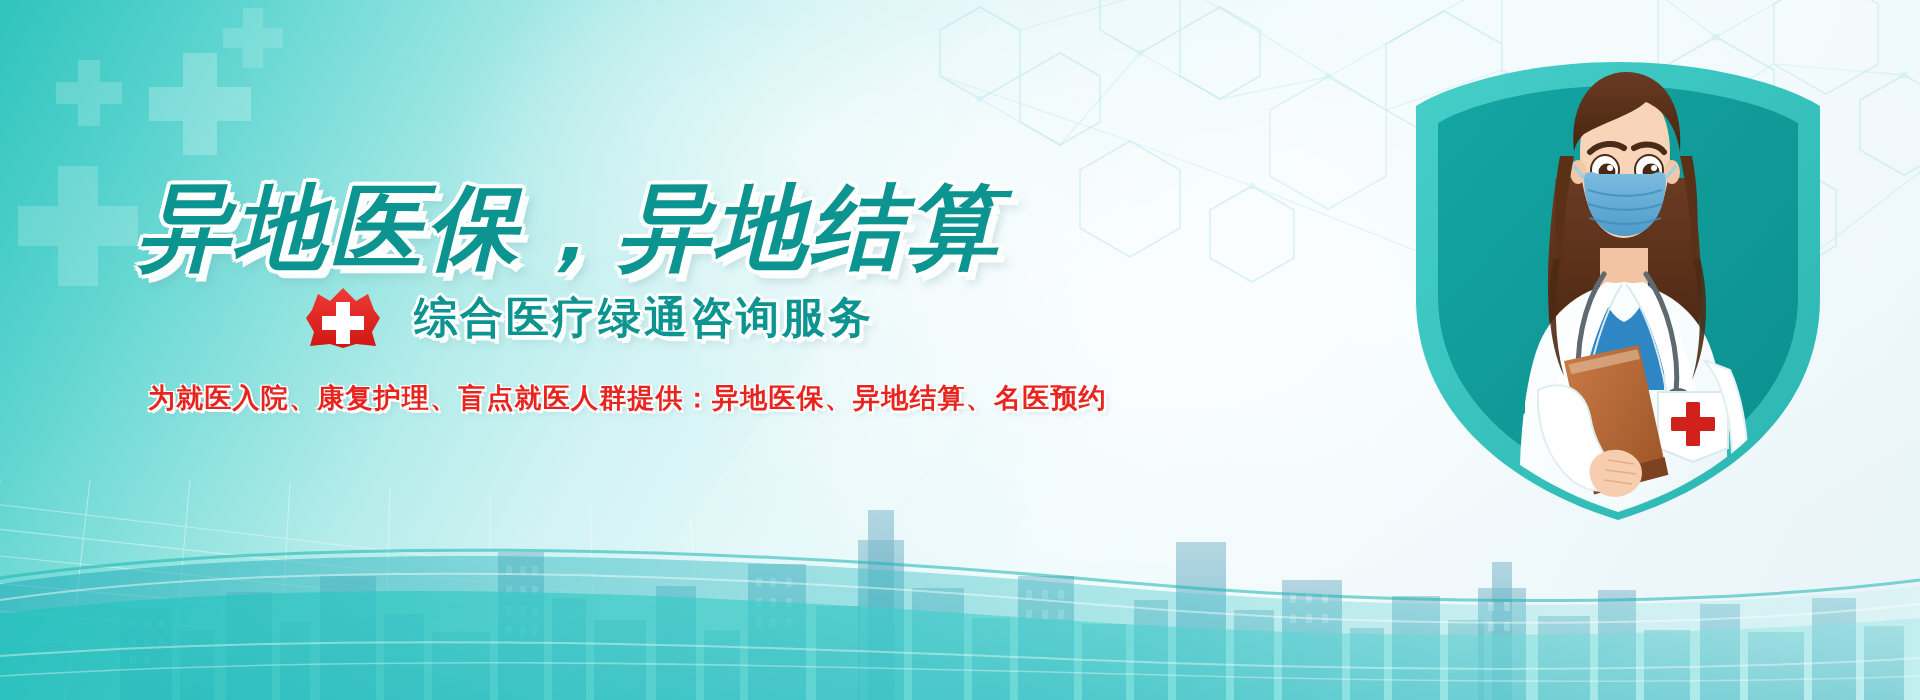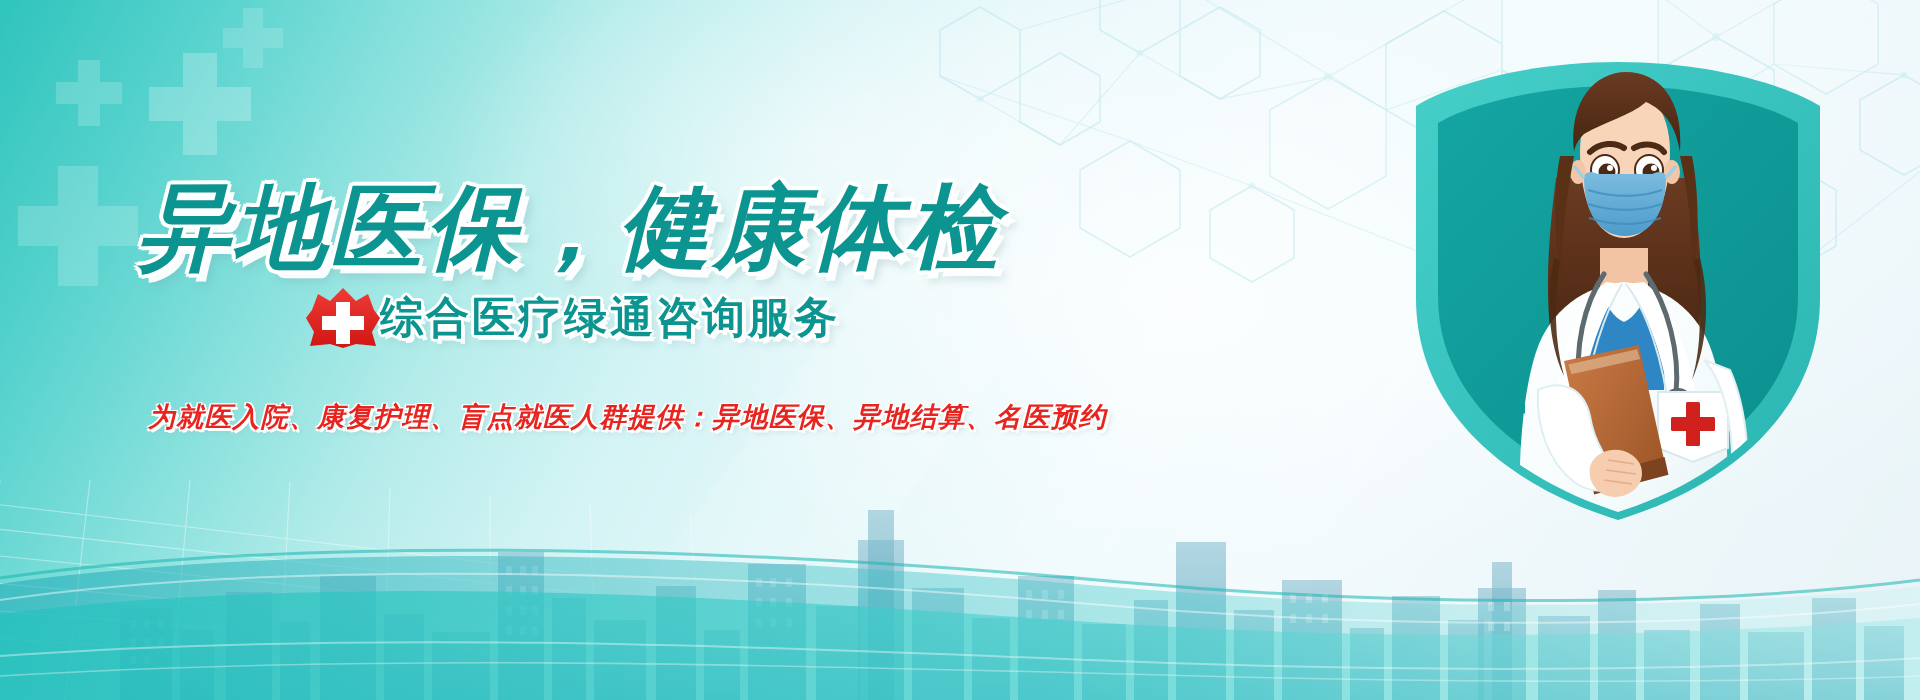--- a/index.html
+++ b/index.html
@@ -54,39 +54,39 @@
       -3px -3px 0 #ffffff, 3px -3px 0 #ffffff,
       -3px  3px 0 #ffffff, 3px  3px 0 #ffffff,
       -4px  0   0 #ffffff, 4px  0   0 #ffffff,
        0   -4px 0 #ffffff, 0    4px 0 #ffffff,
        7px 8px 0 rgba(255,255,255,.95),
        9px 11px 10px rgba(120,170,175,.35);
   }
 
   .sub-row {
     position:absolute; left:306px; top:288px;
-    display:flex; align-items:center; gap:0;
+    display:flex; align-items:center; gap:34px;
   }
 
   .cross-badge { position:relative; width:74px; height:60px; flex:0 0 auto; }
 
   .subtitle {
     font-family:"DejaVu Sans","Liberation Sans",sans-serif;
     font-size:43px; font-weight:bold; letter-spacing:3px;
     color:#0c9490; white-space:nowrap;
     text-shadow:
       -2px -2px 0 #ffffff, 2px -2px 0 #ffffff,
       -2px  2px 0 #ffffff, 2px  2px 0 #ffffff,
       -3px  0   0 #ffffff, 3px  0   0 #ffffff,
        0   -3px 0 #ffffff, 0    3px 0 #ffffff,
        4px 5px 0 rgba(255,255,255,.9),
        6px 7px 7px rgba(120,170,175,.3);
   }
 
-  .desc { position:absolute; left:148px; top:397px; width:940px;font-style:italic; }
+  .desc { position:absolute; left:148px; top:378px; width:940px; }
   .desc-line {
     font-family:"DejaVu Sans","Liberation Sans",sans-serif;
     font-size:27px; font-weight:bold; letter-spacing:1.2px;
     color:#e8241f; white-space:nowrap; line-height:40px;
     text-shadow:
       -1.5px -1.5px 0 #ffffff, 1.5px -1.5px 0 #ffffff,
       -1.5px  1.5px 0 #ffffff, 1.5px  1.5px 0 #ffffff,
        2.5px 3px 0 rgba(255,255,255,.95),
        3.5px 4px 5px rgba(150,180,185,.4);
   }
@@ -428,21 +428,21 @@
         </g>
 
         <path d="M152 200 C 146 240, 146 280, 156 316 C 140 282, 138 236, 146 198 Z" fill="#4e2a13" opacity=".9"></path>
         <path d="M286 200 C 294 244, 294 286, 284 320 C 300 284, 302 238, 292 198 Z" fill="#4e2a13" opacity=".9"></path>
       </g>
     </svg>
   </div>
 
   <div class="copy">
 
-    <div class="headline">异地医保，健康体检</div>
+    <div class="headline">异地医保，异地结算</div>
 
     <div class="sub-row">
       <div class="cross-badge">
         <svg width="74" height="60" viewBox="0 0 74 60">
           <defs>
             <linearGradient id="badgeG" x1="0" y1="0" x2="0" y2="1">
               <stop offset="0%" stop-color="#ef3b36"></stop>
               <stop offset="100%" stop-color="#cf1612"></stop>
             </linearGradient>
           </defs>

